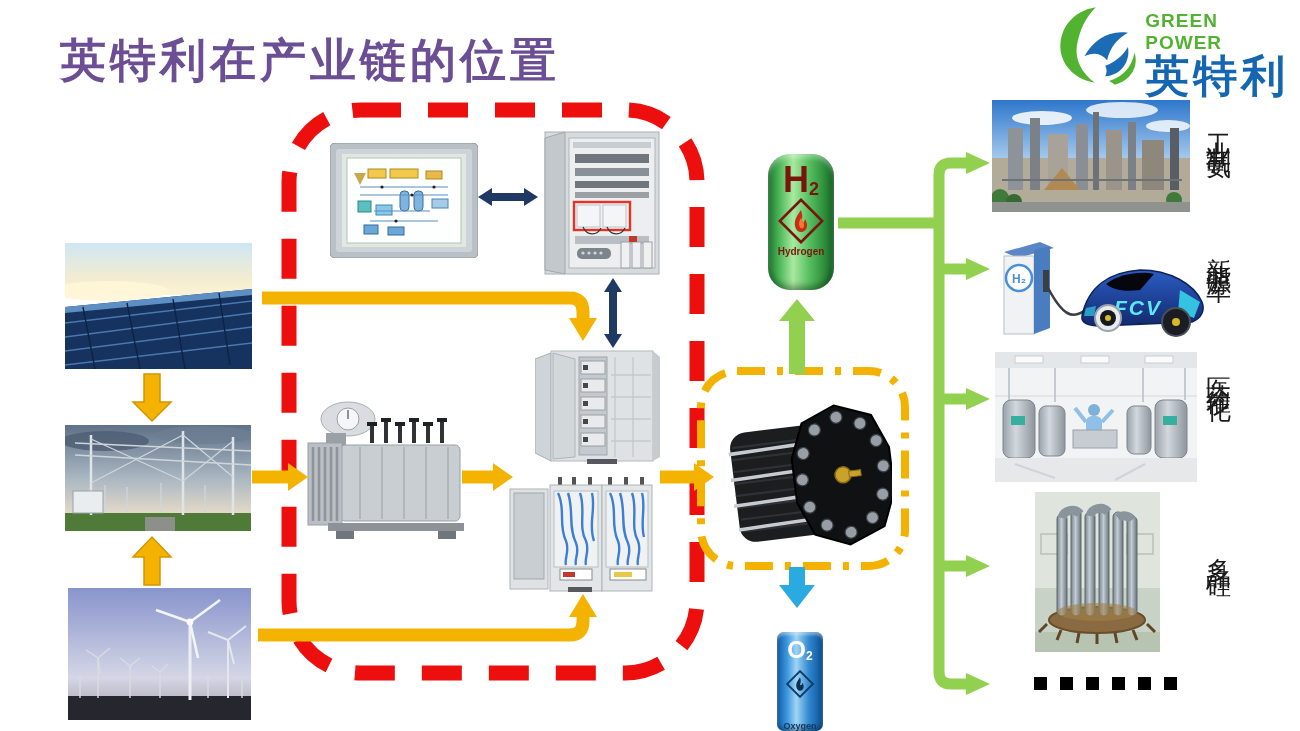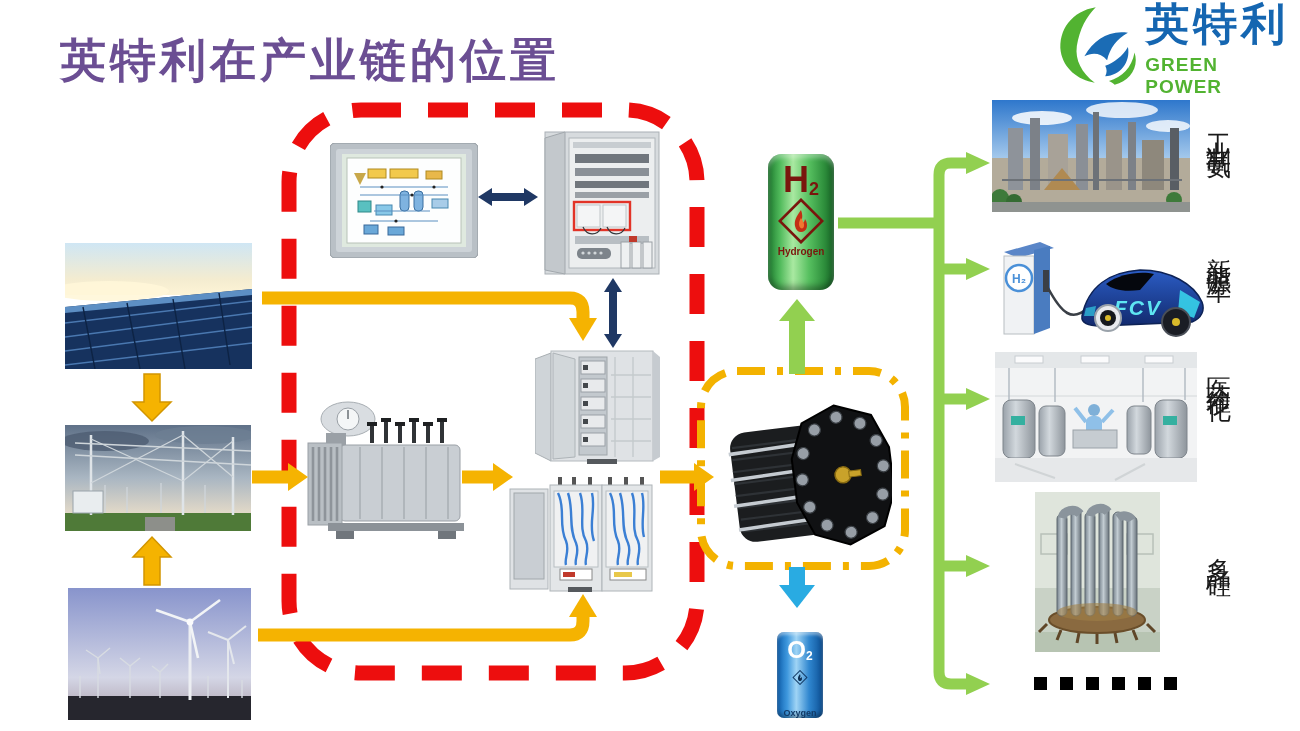--- a/index.html
+++ b/index.html
@@ -9,25 +9,25 @@
   
   #title{left:60px;top:30px;font-size:46px;font-weight:bold;color:#6B4E93;letter-spacing:4px;z-index:6;text-align:center;}
   
   #logo{left:1056px;top:2px;width:240px;height:88px;z-index:6;display:flex;}
   #logo-text{margin-left:6px;display:flex;flex-direction:column;align-items:flex-start;}
   #logo-tagline{font-size:19px;font-weight:bold;color:#52B331;letter-spacing:1px;margin-top:8px;}
   #logo-brand{font-size:44px;font-weight:bold;color:#1566B1;letter-spacing:4px;line-height:1.0;}
   
   .photo{z-index:1;}
   
-  .cylinder{z-index:2;border-radius:14px;display:flex;flex-direction:column;align-items:center;}
+  .cylinder{z-index:2;border-radius:22px;display:flex;flex-direction:column;align-items:center;}
   #h2-cylinder{left:768px;top:154px;width:66px;height:136px;
     background:linear-gradient(90deg,#1d7a2e 0%,#4fb95a 18%,#a9e9a1 38%,#57c060 62%,#2e8f3c 85%,#176326 100%);
     box-shadow:inset 0 4px 4px rgba(255,255,255,.35), inset 0 -4px 6px rgba(0,0,0,.35);}
-  #o2-cylinder{left:777px;top:632px;width:46px;height:86px;border-radius:7px;
+  #o2-cylinder{left:777px;top:632px;width:46px;height:99px;border-radius:7px;
     background:linear-gradient(90deg,#0d5fae 0%,#3d97dd 22%,#9fd4f5 42%,#2f86cf 70%,#0c4f94 100%);
     box-shadow:inset 0 3px 3px rgba(255,255,255,.4), inset 0 -3px 5px rgba(0,0,0,.35);gap:8px;}
   .cyl-formula{font-weight:bold;line-height:1;}
   #h2-cylinder .cyl-formula{color:#7a150d;font-size:36px;margin-top:8px;}
   #o2-cylinder .cyl-formula{color:#ffffff;font-size:24px;margin-top:6px;}
   .cyl-formula .sub{font-size:.5em;vertical-align:-0.15em;}
   .cyl-name{font-weight:bold;}
   #h2-cylinder .cyl-name{color:#7a150d;font-size:10px;margin-top:2px;}
   #o2-cylinder .cyl-name{color:#123a66;font-size:9px;margin-top:15px;}
   
@@ -47,22 +47,22 @@
   <div id="title" class="abs">英特利在产业链的位置</div>
 
   <div id="logo" class="abs">
     <svg width="86" height="86" viewBox="0 0 88 88">
       <path d="M42 4 C 17 8, 2 28, 5 51 C 8 69, 23 81, 41 84 C 27 73, 20 60, 22 45 C 25 27, 32 14, 42 4 Z" fill="#52B331"></path>
       <path d="M30 56 C 40 38, 56 28, 76 31 C 64 38, 57 47, 54 60 C 47 52, 38 52, 30 56 Z" fill="#1B6CB5"></path>
       <path d="M52 66 C 62 62, 70 56, 76 46 C 79 62, 68 76, 52 77 C 54 73, 54 70, 52 66 Z" fill="#1B6CB5"></path>
       <path d="M56 82 C 70 78, 80 68, 83 52 C 88 68, 78 82, 62 86 C 60 84, 58 83, 56 82 Z" fill="#52B331"></path>
     </svg>
     <div id="logo-text">
+      <span id="logo-tagline">GREEN POWER</span>
       <span id="logo-brand">英特利</span>
-      <span id="logo-tagline">GREEN POWER</span>
     </div>
   </div>
 
   <svg class="abs photo" style="left:65px;top:243px" width="187" height="126" viewBox="0 0 187 126">
     <defs>
         <linearGradient id="skyA" x1="0" y1="0" x2="0" y2="1">
       <stop offset="0" stop-color="#cfe6f4"></stop>
           <stop offset=".7" stop-color="#f4ecd0"></stop>
           <stop offset="1" stop-color="#fdf4d6"></stop>
     </linearGradient>

